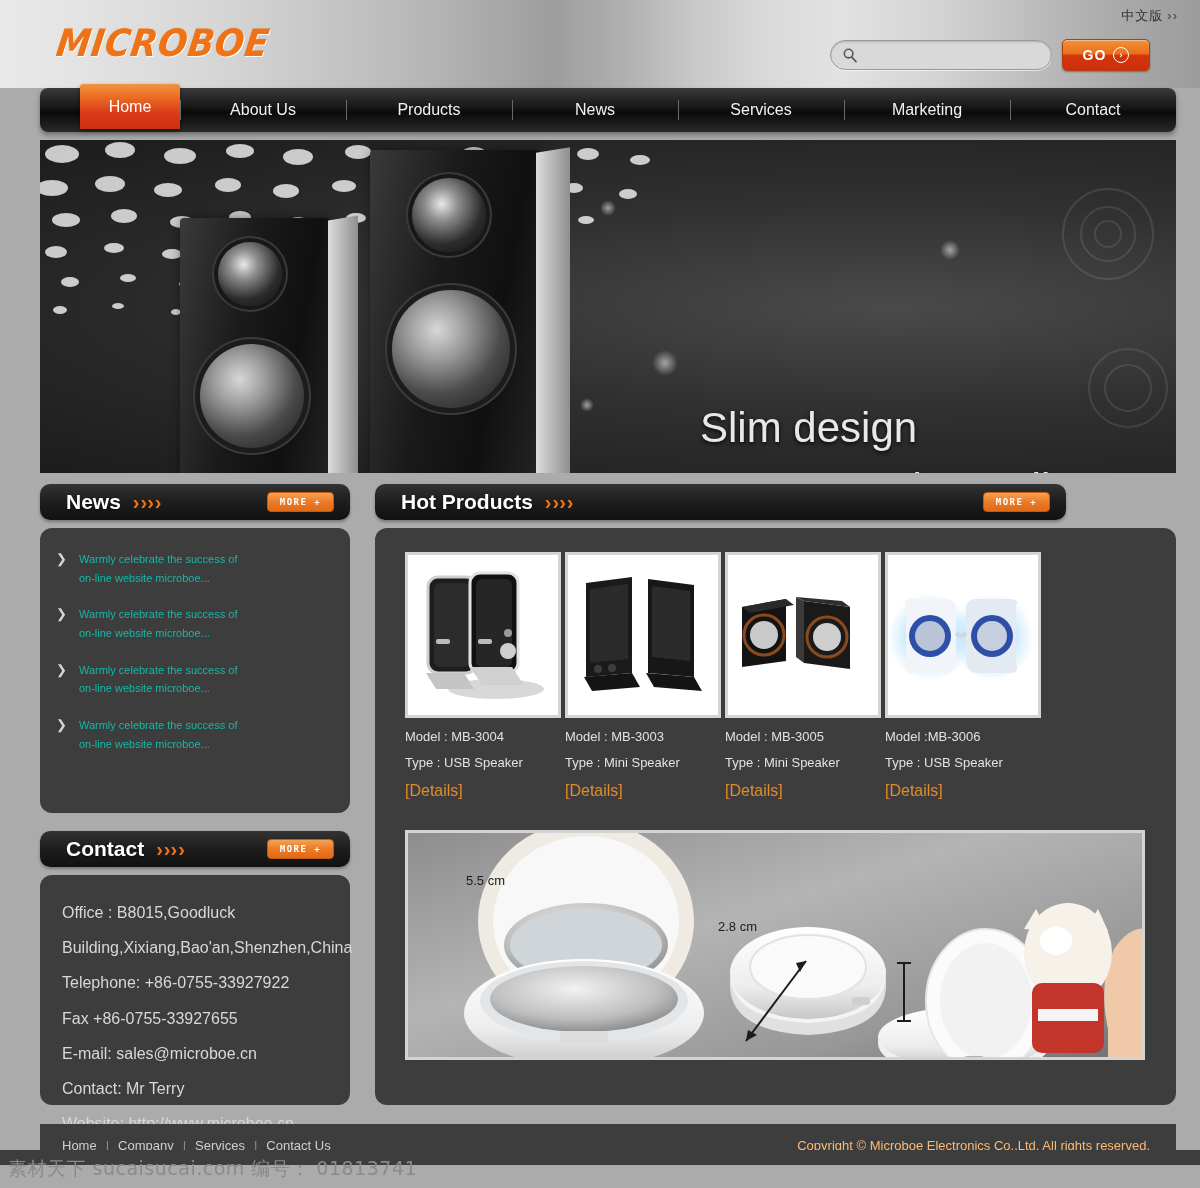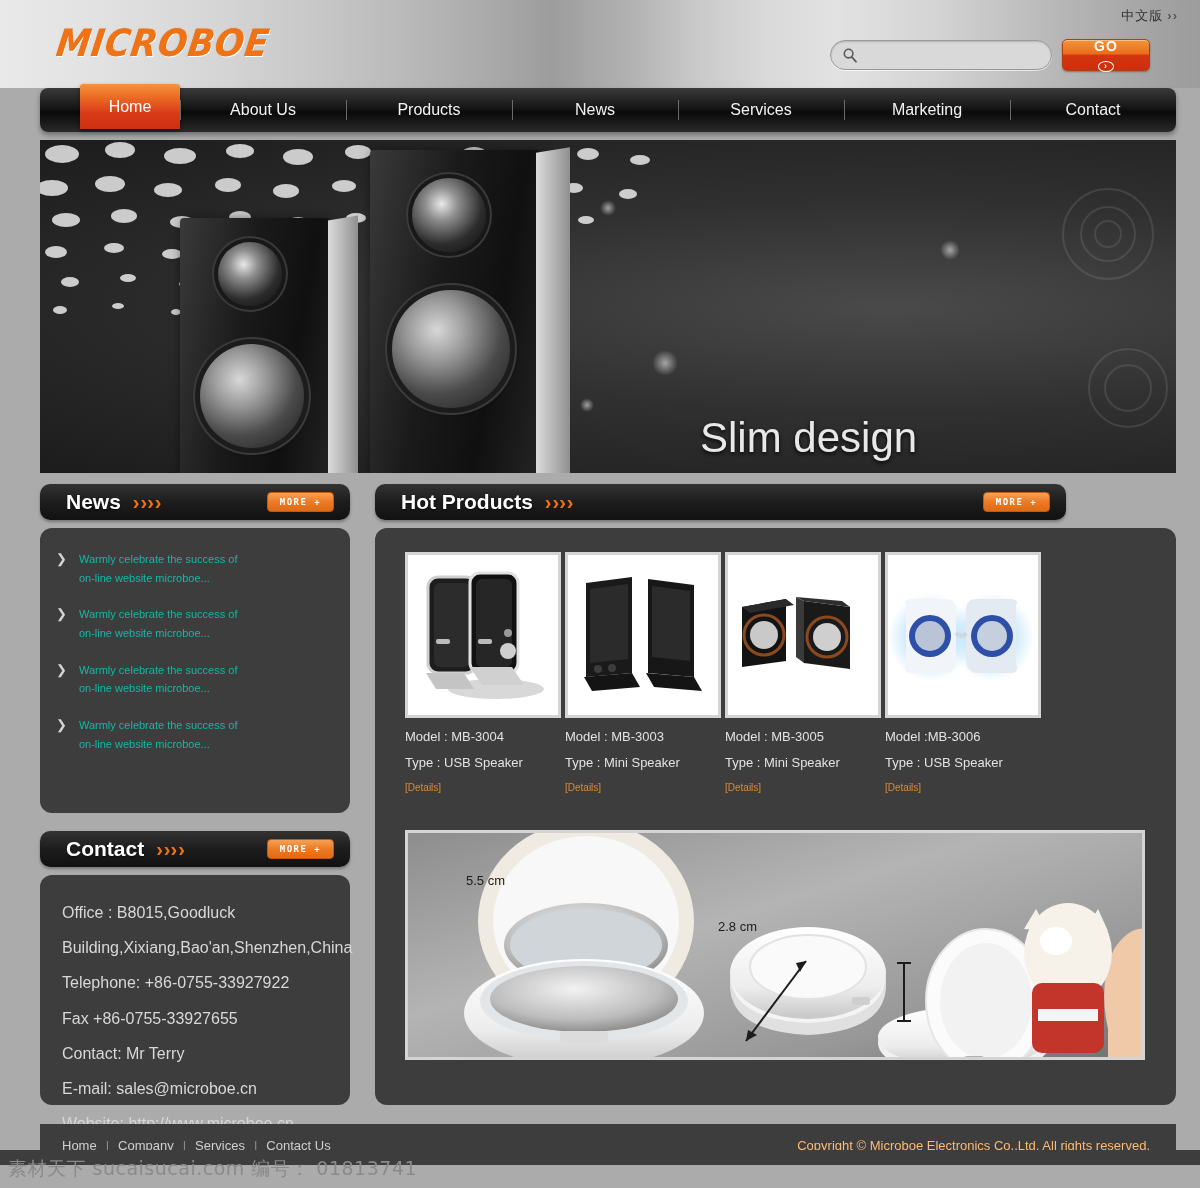--- a/index.html
+++ b/index.html
@@ -54,21 +54,20 @@
   }
   .go-btn {
     position: absolute; right: 50px; top: 39px;
     width: 88px; height: 32px;
     border: 1px solid #b0410e; border-radius: 5px;
     background: linear-gradient(180deg,#f3923a 0%, #ea6f1c 45%, #d3350f 52%, #cf2e0c 100%);
     color: #fff; font-size: 14px; font-weight: bold; letter-spacing: 1px;
     display: flex; align-items: center; justify-content: center; gap: 7px;
     cursor: pointer;
     box-shadow: 0 1px 2px rgba(0,0,0,.35), inset 0 1px 0 rgba(255,255,255,.4);
-    flex-direction: column;
   }
   .go-btn .circ {
     width: 16px; height: 16px; border-radius: 50%;
     border: 1.5px solid #fff; display: flex; align-items: center;
     justify-content: center; font-size: 9px; line-height: 1;
   }
 
   
   .nav {
     position: absolute; left: 40px; top: 88px; width: 1136px; height: 44px;
@@ -119,21 +118,21 @@
     position: absolute; border-radius: 50%;
     background: radial-gradient(circle at 38% 34%, #d8d8d8 0%, #9a9a9a 28%, #4a4a4a 60%, #1a1a1a 100%);
     box-shadow: 0 0 0 5px #1c1c1c, 0 0 0 7px #3b3b3b, 0 2px 6px rgba(0,0,0,.8);
   }
   .tweeter {
     position: absolute; border-radius: 50%;
     background: radial-gradient(circle at 40% 35%, #e9e9e9 0%, #8e8e8e 25%, #2c2c2c 62%, #0e0e0e 100%);
     box-shadow: 0 0 0 4px #181818, 0 0 0 6px #3a3a3a;
   }
   .banner-title {
-    position: absolute; left: 660px; top: 268px;
+    position: absolute; left: 660px; top: 258px;
     color: #e8e8e8; font-size: 42px; line-height: 1.45;
     font-family: "Liberation Sans", sans-serif;
     text-shadow: 0 2px 4px rgba(0,0,0,.85);
     white-space: nowrap;
   }
   .glow {
     position: absolute; border-radius: 50%;
     background: radial-gradient(circle, rgba(255,255,255,.55) 0%, rgba(255,255,255,0) 70%);
   }
   .ring {
@@ -192,21 +191,21 @@
   }
   .prod-card { width: 126px; }
   .prod-thumb {
     width: 156px; height: 166px; background: #fff;
     border: 3px solid #d4d4d4;
     display: flex; align-items: center; justify-content: center;
     overflow: hidden; position: relative;
   }
   .prod-line { color: #e2e2e2; font-size: 13px; margin-top: 11px; }
   .prod-details {
-    color: #e08a2e; font-size: 10px; margin-top: 12px;
+    color: #e08a2e; font-size: 16px; margin-top: 12px;
     text-decoration: none; cursor: pointer; display: inline-block;
   }
   .promo {
     position: absolute; left: 30px; top: 302px; width: 740px; height: 230px;
     border: 3px solid #d4d4d4;
     background: linear-gradient(135deg,#8e8e8e 0%, #b2b2b2 35%, #9a9a9a 70%, #767676 100%);
     overflow: hidden;
   }
   .dim-label { position: absolute; color: #1c1c1c; font-size: 13px; font-family: "Liberation Sans", sans-serif;}
 
@@ -404,22 +403,22 @@
     </span>
     <div class="more-btn">MORE +</div>
   </div>
 
   <div class="panel" style="left:40px; top:875px; width:310px; height:230px;">
     <div class="contact-body">
       <div class="contact-line">Office : B8015,Goodluck</div>
       <div class="contact-line">Building,Xixiang,Bao'an,Shenzhen,China</div>
       <div class="contact-line">Telephone: +86-0755-33927922</div>
       <div class="contact-line">Fax +86-0755-33927655</div>
+      <div class="contact-line">E-mail: sales@microboe.cn</div>
       <div class="contact-line">Contact: Mr Terry</div>
-      <div class="contact-line">E-mail: sales@microboe.cn</div>
       <div class="contact-line">Website: http://www.microboe.cn</div>
     </div>
   </div>
 
   <div class="sec-head" style="left:375px; top:484px; width:691px; height:36px;">
     <span class="sec-title">Hot Products</span>
     <span class="waves">
       <span class="wave">›</span>
         <span class="wave">››</span>
         <span class="wave">›</span>

